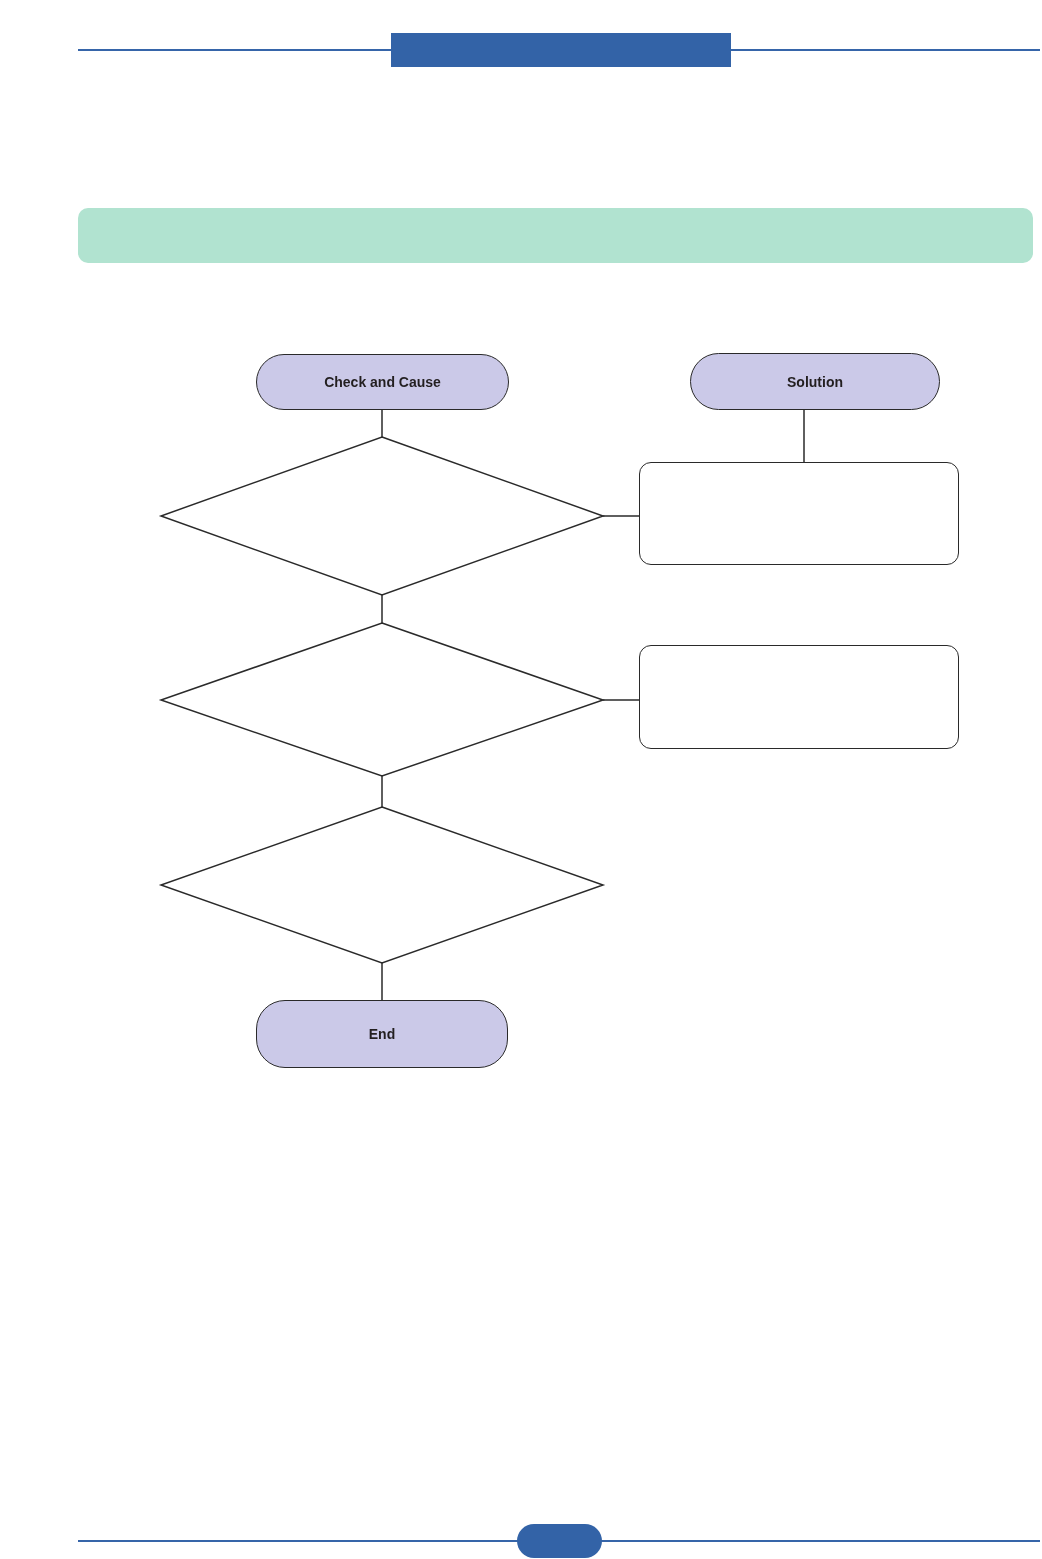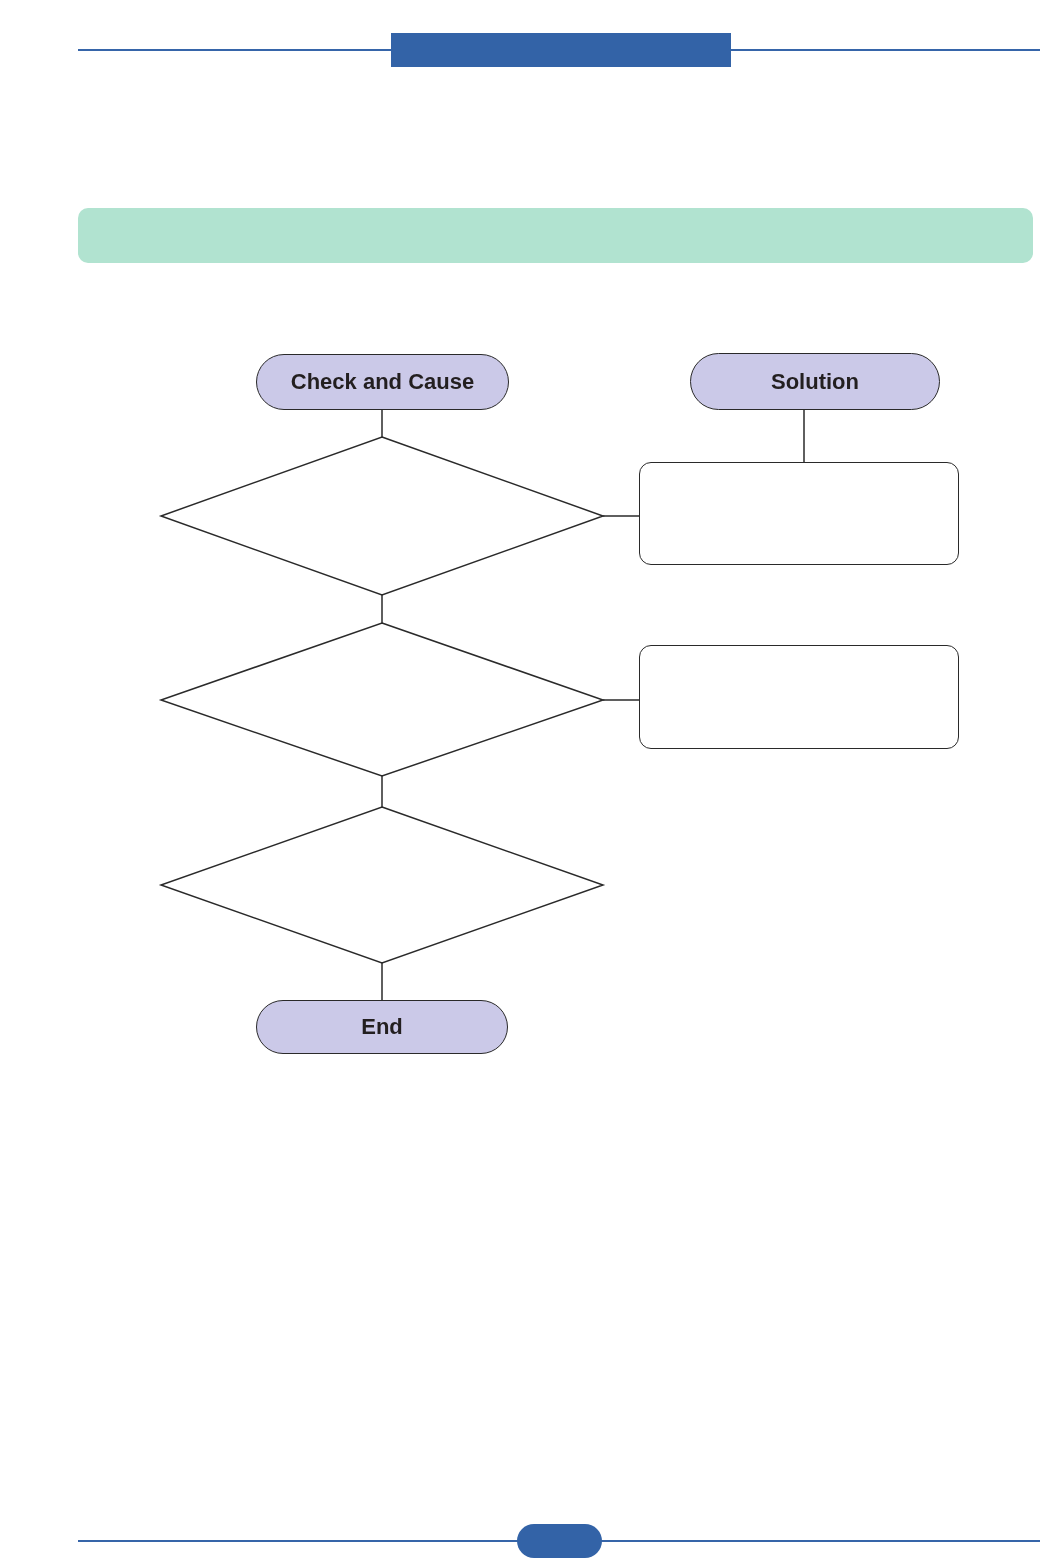--- a/index.html
+++ b/index.html
@@ -70,26 +70,26 @@
   }
   .pill {
     position: absolute;
     background: var(--node-lavender);
     border: 1.5px solid var(--node-border);
     border-radius: 29px;
     display: flex;
     align-items: center;
     justify-content: center;
     font-weight: bold;
-    font-size: 22px;
+    font-size: 14px;
     color: var(--text-dark);
   }
   .pill-check    { left: 256px; top: 354px; width: 253px; height: 56px; }
   .pill-solution { left: 690px; top: 353px; width: 250px; height: 57px; }
-  .pill-end      { left: 256px; top: 1000px; width: 252px; height: 54px; }
+  .pill-end      { left: 256px; top: 1000px; width: 252px; height: 68px; }
   .solution-box {
     position: absolute;
     background: #ffffff;
     border: 1.5px solid var(--node-border);
     border-radius: 12px;
     display: flex;
     align-items: center;
     justify-content: center;
     text-align: center;
     font-size: 14px;

